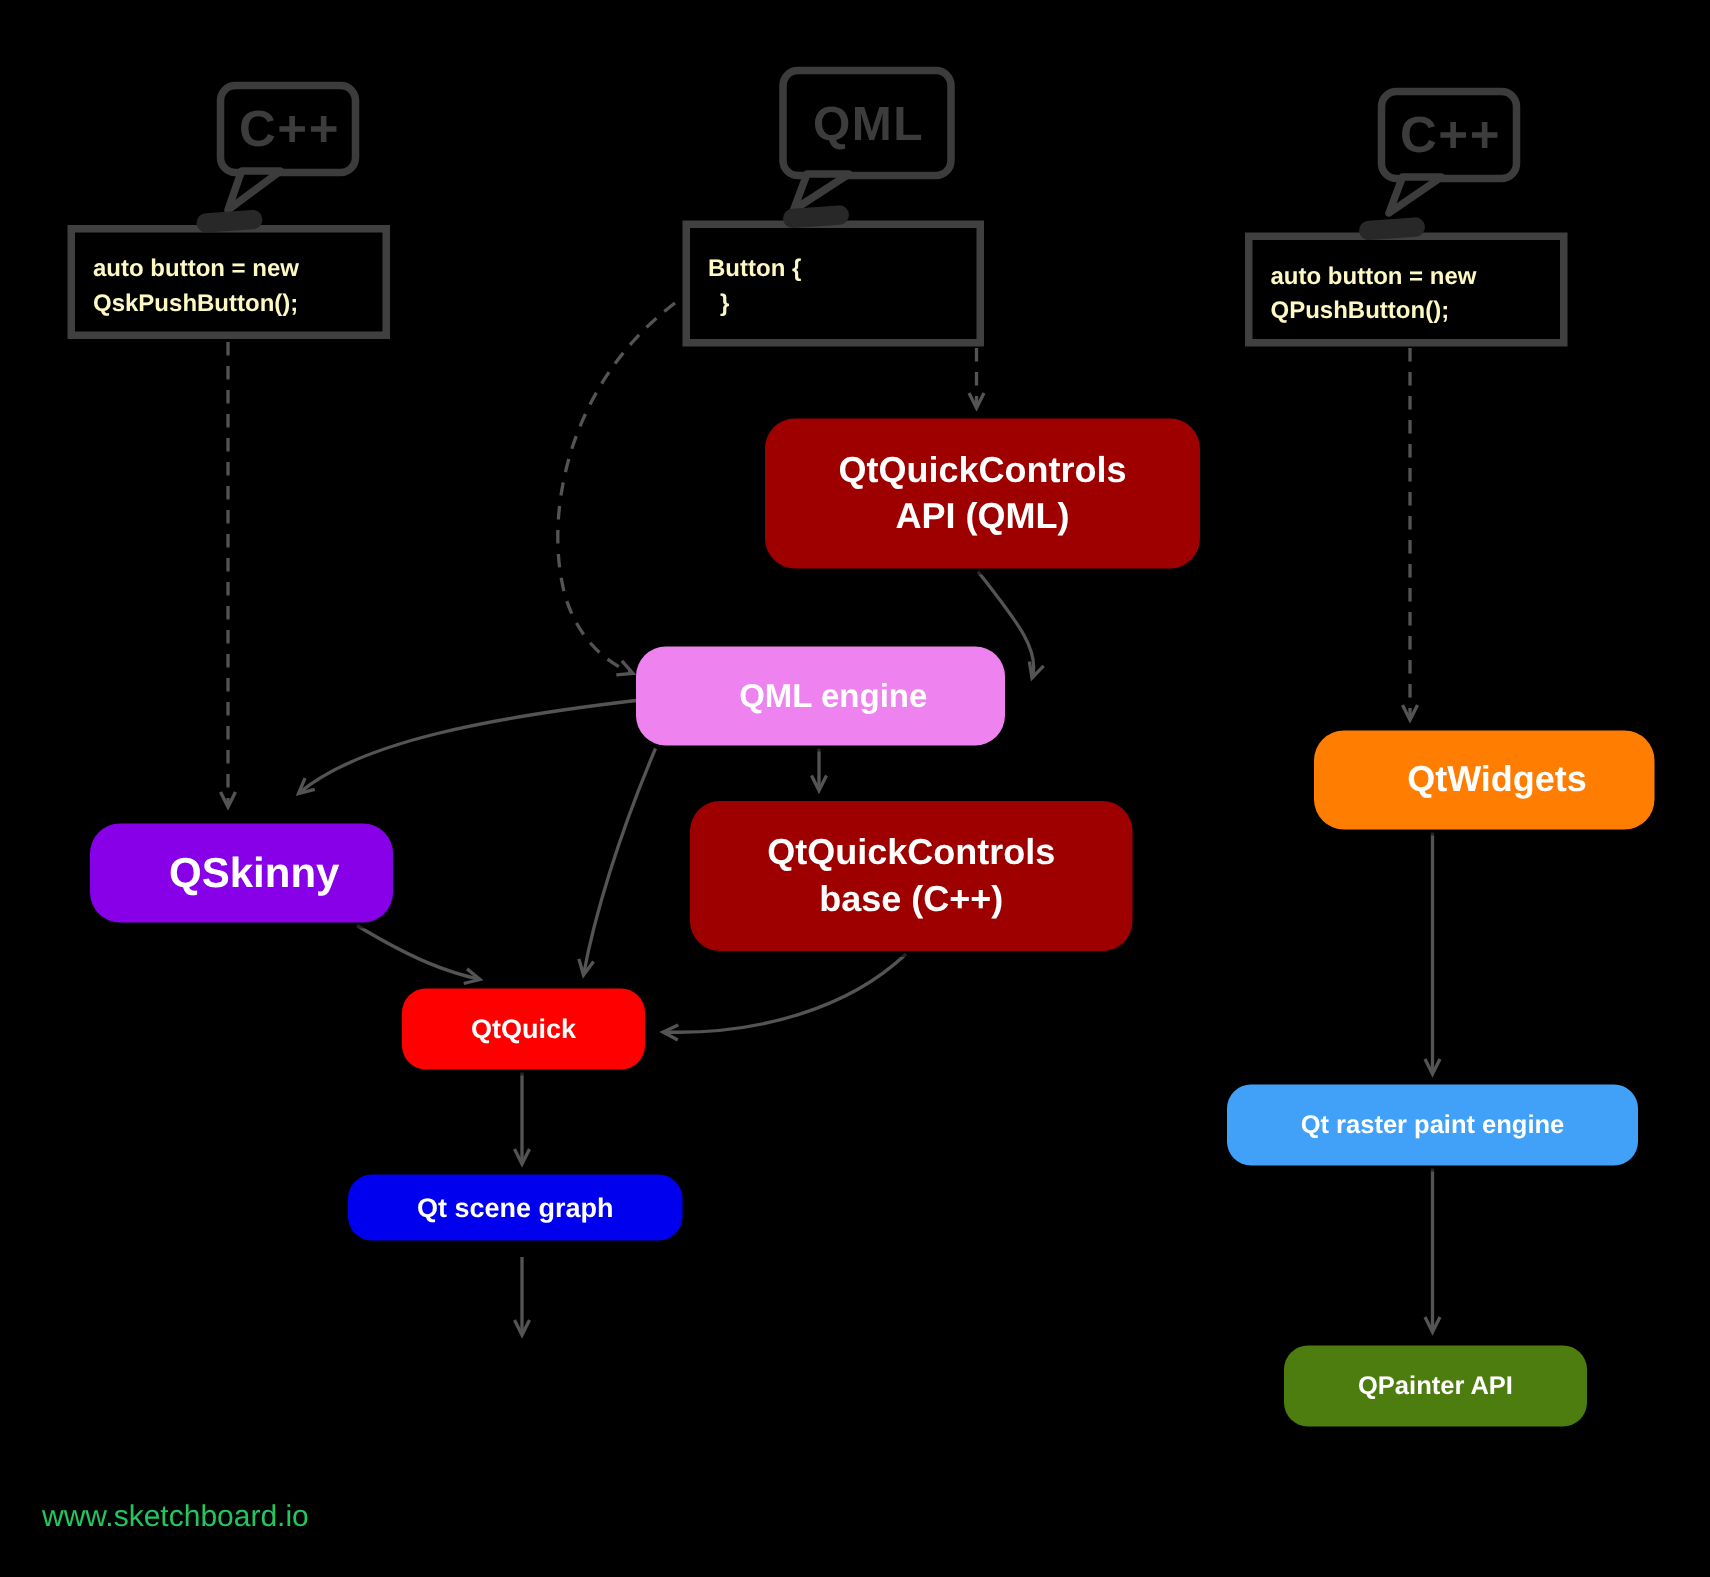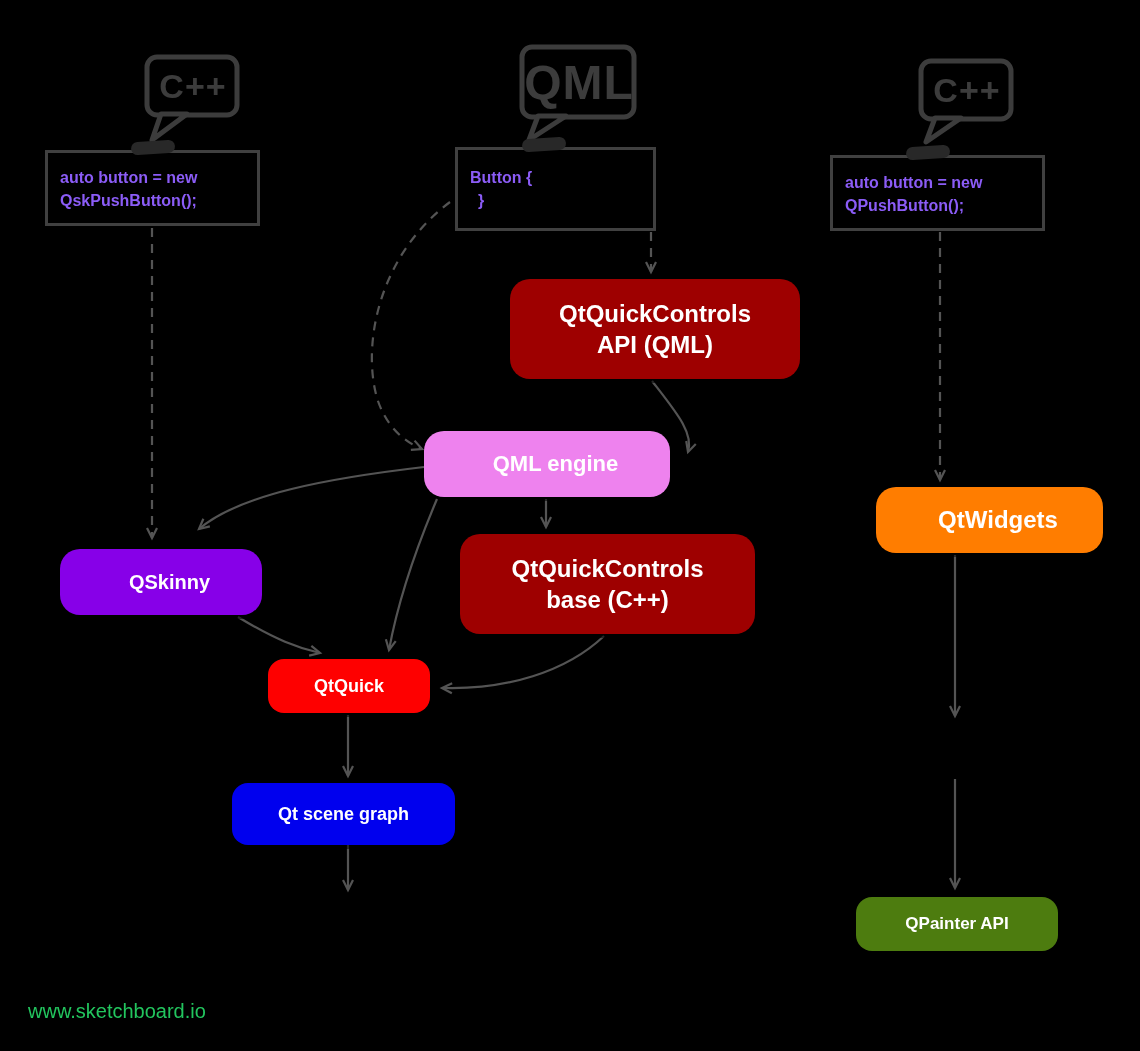--- a/index.html
+++ b/index.html
@@ -3,21 +3,21 @@
 <meta charset="utf-8">
 <style>
   html,body{margin:0;padding:0;background:#000;}
   #stage{position:relative;width:1140px;height:1051px;background:#000;overflow:hidden;
          font-family:"Liberation Sans",sans-serif;}
   
   .bubble{position:absolute;}
   .bubble svg{position:absolute;left:0;top:0;}
   .bubble .blabel{position:absolute;left:0;right:0;display:flex;align-items:center;justify-content:center;
                   color:#3c3c3c;font-weight:bold;letter-spacing:1px;}
-  .codebox{position:absolute;border:3px solid #404040;color:#8b5cf6;font-weight:bold;
+  .codebox{position:absolute;border:5px solid #404040;color:#fef9c3;font-weight:bold;
            font-size:16px;line-height:23px;padding:13px 12px;box-sizing:border-box;background:#000;}
   .codebox .cline{display:block;white-space:pre;}
   .scribble{position:absolute;background:#282828;border-radius:7px;}
   
   .node{position:absolute;display:flex;flex-direction:column;align-items:center;justify-content:center;
         color:#fff;font-weight:bold;text-align:center;box-sizing:border-box;
         box-shadow:3px 4px 0 rgba(0,0,0,0.55);}
   .node span{display:block;}
   .r-big{border-radius:20px;font-size:24px;line-height:31px;}
   .r-mid{border-radius:20px;font-size:22px;padding-left:17px;}
@@ -61,21 +61,21 @@
       <path d="M18,61 L9,87 L44,61 Z" fill="#000" stroke="#3c3c3c" stroke-width="5" stroke-linejoin="round"></path>
     </svg>
     <div class="blabel" style="top:2px;height:62px;font-size:34px">C++</div>
   </div>
 
   <div class="bubble" style="left:518px;top:43px;width:122px;height:102px">
     <svg width="122" height="102">
       <rect x="4" y="4" width="112" height="70" rx="10" fill="none" stroke="#3c3c3c" stroke-width="5"></rect>
       <path d="M20,73 L11,97 L48,73 Z" fill="#000" stroke="#3c3c3c" stroke-width="5" stroke-linejoin="round"></path>
     </svg>
-    <div class="blabel" style="top:2px;height:74px;font-size:48px">QML</div>
+    <div class="blabel" style="top:2px;height:74px;font-size:32px">QML</div>
   </div>
 
   <div class="bubble" style="left:917px;top:57px;width:100px;height:88px">
     <svg width="100" height="88">
       <rect x="4" y="4" width="90" height="58" rx="10" fill="none" stroke="#3c3c3c" stroke-width="5"></rect>
       <path d="M18,61 L9,85 L44,61 Z" fill="#000" stroke="#3c3c3c" stroke-width="5" stroke-linejoin="round"></path>
     </svg>
     <div class="blabel" style="top:2px;height:62px;font-size:34px">C++</div>
   </div>
 
@@ -99,42 +99,45 @@
 
   <div class="node r-big" style="left: 510px; top: 279px; width: 290px; height: 100px; background-color: rgb(158, 0, 0);">
     <span>QtQuickControls</span>
     <span>API (QML)</span>
   </div>
 
   <div class="node r-mid" style="left: 424px; top: 431px; width: 246px; height: 66px; background-color: rgb(238, 130, 238);">
     <span>QML engine</span>
   </div>
 
-  <div class="node r-mid" style="left: 60px; top: 549px; width: 202px; height: 66px; font-size: 20px; background-color: rgb(135, 0, 232); text-align: center;">
+  <div class="node r-mid" style="left: 60px; top: 549px; width: 202px; height: 66px; font-size: 28px; background-color: rgb(135, 0, 232); text-align: center;">
     <span>QSkinny</span>
   </div>
 
   <div class="node r-big" style="left: 460px; top: 534px; width: 295px; height: 100px; background-color: rgb(158, 0, 0);">
     <span>QtQuickControls</span>
     <span>base (C++)</span>
   </div>
 
   <div class="node r-sm" style="left: 268px; top: 659px; width: 162px; height: 54px; background-color: rgb(254, 0, 0); text-align: right;">
     <span>QtQuick</span>
   </div>
 
-  <div class="node r-sm" style="left: 232px; top: 783px; width: 223px; height: 62px; background-color: rgb(0, 0, 238);">
+  <div class="node r-sm" style="left: 232px; top: 783px; width: 223px; height: 44px; background-color: rgb(0, 0, 238);">
     <span>Qt scene graph</span>
   </div>
 
 
   <div class="node r-mid" style="left: 828px; top: 487px; width: 227px; height: 66px; font-size: 24px; background-color: rgb(255, 125, 0); margin-left: 48px;">
     <span>QtWidgets</span>
   </div>
 
+  <div class="node r-xs" style="left: 818px; top: 723px; width: 274px; height: 54px; background-color: rgb(65, 161, 248);">
+    <span>Qt raster paint engine</span>
+  </div>
 
   <div class="node r-xs" style="left: 856px; top: 897px; width: 202px; height: 54px; background-color: #4d7c0f;">
     <span>QPainter API</span>
   </div>
 
   <div id="watermark">www.sketchboard.io</div>
 
 </div>
 
 </body></html>

